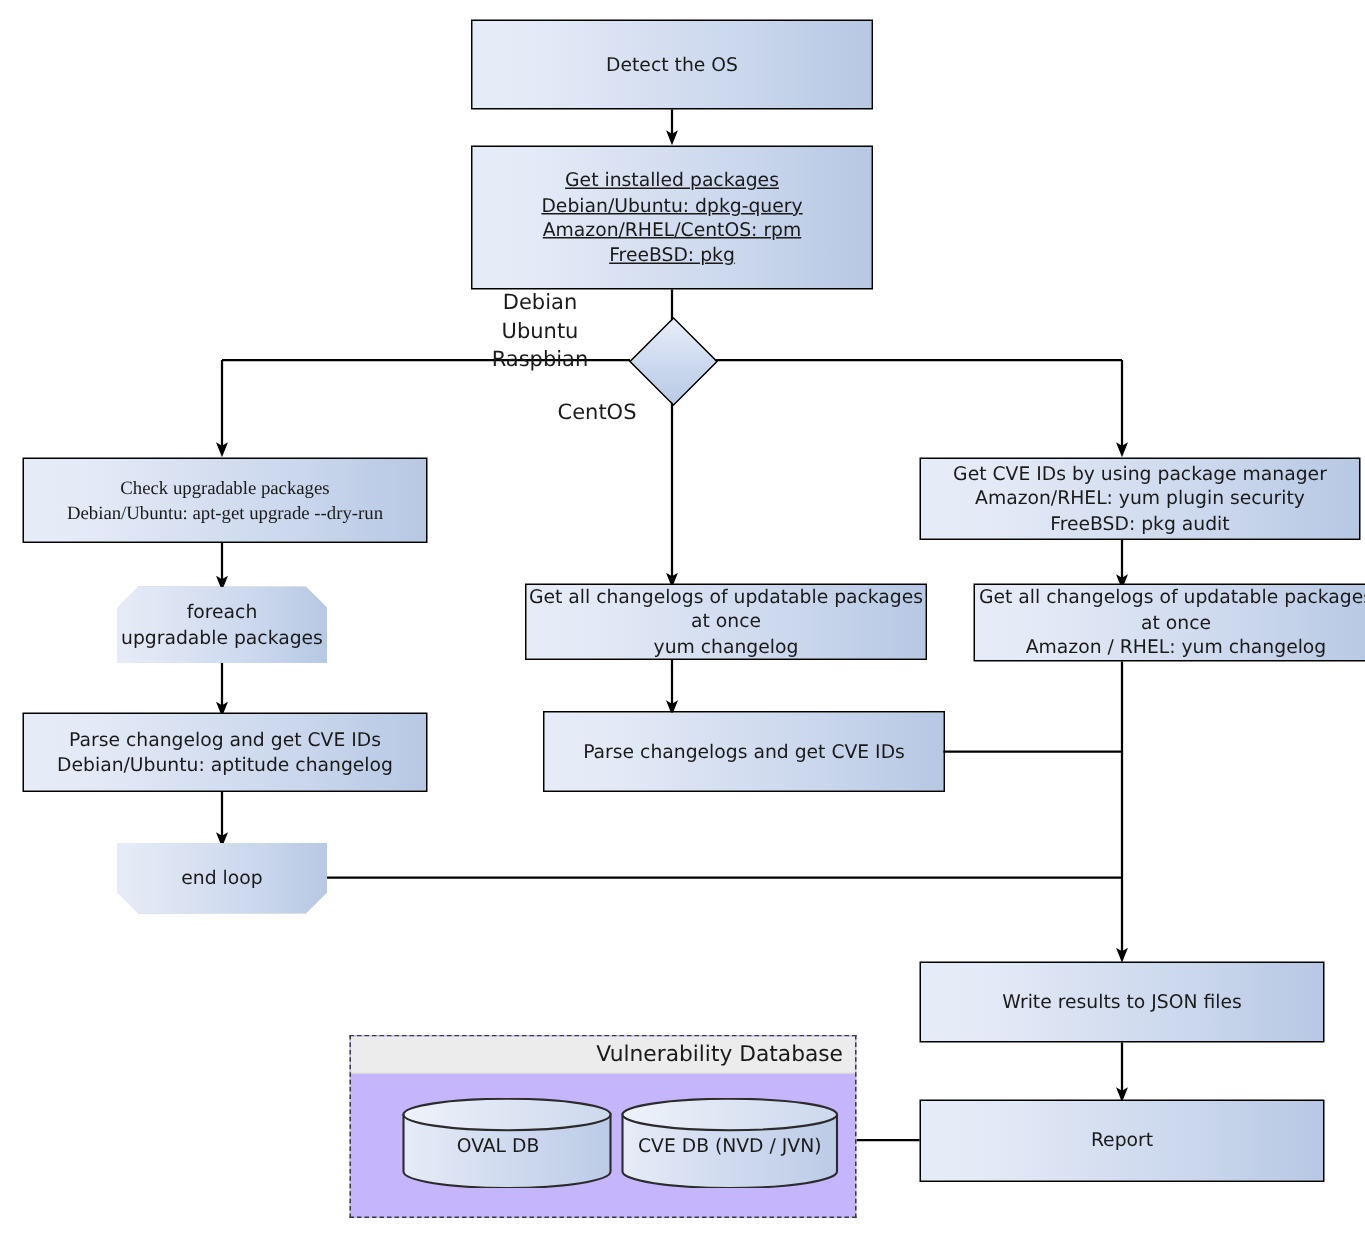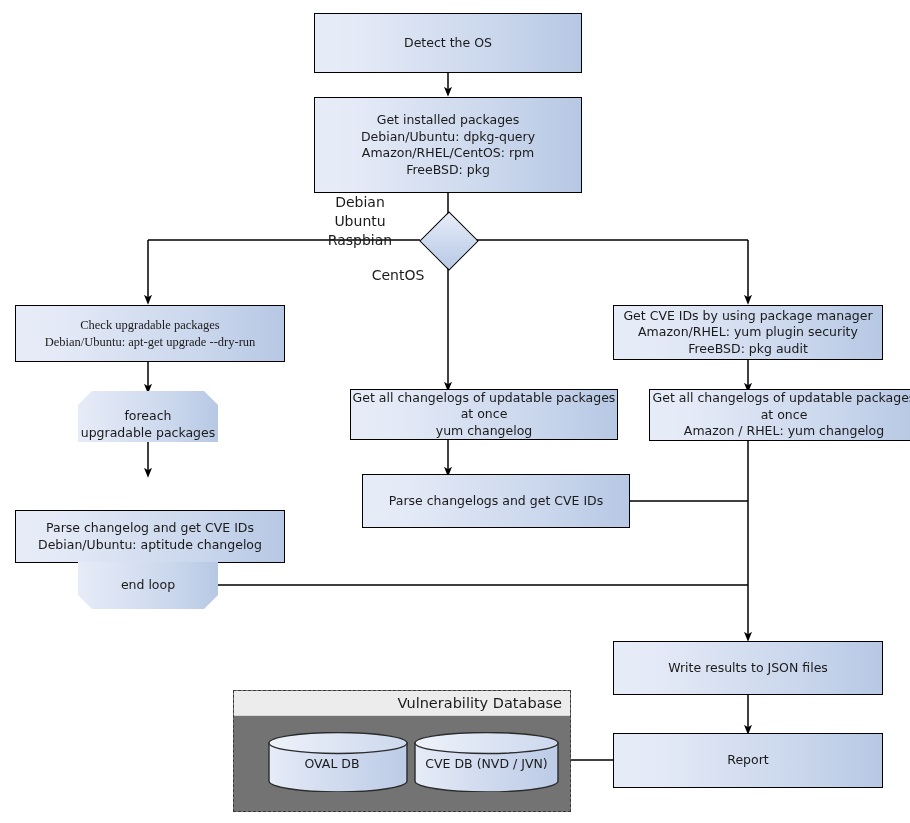--- a/index.html
+++ b/index.html
@@ -17,31 +17,31 @@
   .diamond{position:absolute;border:1.4px solid #000;
         background:linear-gradient(135deg,#e8edf8 0%,#cbd8ee 55%,#b9cae5 100%);
         transform:rotate(45deg);}
   .loopshape{position:absolute;box-sizing:border-box;border:1.4px solid #000;
         background:linear-gradient(to right,#e6ecf7 0%,#dbe3f3 30%,#c6d4eb 75%,#b7c8e4 100%);
         display:flex;align-items:center;justify-content:center;text-align:center;
         font-size:12.5px;line-height:1.35;color:#1a1a1a;}
   .loop-top{clip-path:polygon(14px 0,calc(100% - 14px) 0,100% 14px,100% 100%,0 100%,0 14px);
             border:none;
             background:
-              linear-gradient(to right,#e6ecf7 0%,#dbe3f3 30%,#c6d4eb 75%,#b7c8e4 100%); align-items: flex-end;}
+              linear-gradient(to right,#e6ecf7 0%,#dbe3f3 30%,#c6d4eb 75%,#b7c8e4 100%);}
   .loop-bot{clip-path:polygon(0 0,100% 0,100% calc(100% - 14px),calc(100% - 14px) 100%,14px 100%,0 calc(100% - 14px));
             border:none;
             background:
               linear-gradient(to right,#e6ecf7 0%,#dbe3f3 30%,#c6d4eb 75%,#b7c8e4 100%);}
 
   .edgelabel{position:absolute;font-size:14px;line-height:1.36;color:#1a1a1a;
              text-align:center;white-space:pre-line;}
 
   .groupbox{position:absolute;box-sizing:border-box;border:1.6px dashed #3a3a3a;
-            background:#737373;}
+            background:#c4b5fd;}
   .grouphdr{position:absolute;box-sizing:border-box;background:#ececec;
             border-bottom:1px solid #d8d8d8;
             display:flex;align-items:center;justify-content:flex-end;
             font-size:14.5px;color:#1a1a1a;padding-right:8px;}
   .cyl{position:absolute;}
   .cyl .cyl-label{position:absolute;left:0;right:0;top:50%;transform:translateY(-42%);
             text-align:center;font-size:12.5px;color:#1a1a1a;}
 </style>
 </head>
 <body>
@@ -85,21 +85,21 @@
 
       <line x1="571" y1="760" x2="613" y2="760"></line>
     </g>
   </svg>
 
   <div class="node proc" style="left:314px;top:13px;width:268px;height:60px;">
     <span>Detect the OS</span>
   </div>
 
   <div class="node proc" style="left:314px;top:97px;width:268px;height:96px;">
-    <span style="white-space:pre-line;">Get installed packages
+    <span style="white-space:pre-line;text-decoration:underline;">Get installed packages
 Debian/Ubuntu: dpkg-query
 Amazon/RHEL/CentOS: rpm
 FreeBSD: pkg</span>
   </div>
 
   <div class="diamond" style="left:428px;top:220px;width:40px;height:40px;"></div>
 
   <div class="edgelabel" style="left:305px;top:193px;width:110px;">Debian
 Ubuntu
 Raspbian</div>
@@ -109,40 +109,40 @@
     <span style="white-space:pre-line;">Check upgradable packages
 Debian/Ubuntu: apt-get upgrade --dry-run</span>
   </div>
 
   <div class="loopshape loop-top" style="left:78px;top:391px;width:140px;height:51px;
               filter:drop-shadow(0 0 0.6px #000) drop-shadow(0 0 0.6px #000);">
     <span style="white-space:pre-line;">foreach
 upgradable  packages</span>
   </div>
 
-  <div class="node proc" style="left:15px;top:475px;width:270px;height:53px;margin-top:35px;">
+  <div class="node proc" style="left:15px;top:475px;width:270px;height:53px;">
     <span style="white-space:pre-line;">Parse changelog and get  CVE IDs
 Debian/Ubuntu: aptitude changelog</span>
   </div>
 
   <div class="loopshape loop-bot" style="left:78px;top:562px;width:140px;height:47px;
               filter:drop-shadow(0 0 0.6px #000) drop-shadow(0 0 0.6px #000);">
     <span>end loop</span>
   </div>
 
   <div class="node proc overflow" style="left:314px;top:389px;width:268px;height:51px;">
     <span style="white-space:pre-line;">Get all changelogs of updatable packages at once
 yum changelog</span>
   </div>
 
   <div class="node proc" style="left:314px;top:474px;width:268px;height:54px;margin-left:48px;">
     <span>Parse changelogs and get CVE IDs</span>
   </div>
 
-  <div class="node proc" style="left:613px;top:305px;width:270px;height:55px;">
+  <div class="node proc" style="left:613px;top:305px;width:294px;height:55px;">
     <span style="white-space:pre-line;">Get CVE IDs by using package manager
 Amazon/RHEL: yum plugin security
 FreeBSD: pkg audit</span>
   </div>
 
   <div class="node proc overflow" style="left:613px;top:389px;width:270px;height:52px;">
     <span style="white-space:pre-line;">Get all changelogs of updatable packages at once
 Amazon / RHEL: yum changelog</span>
   </div>
 

